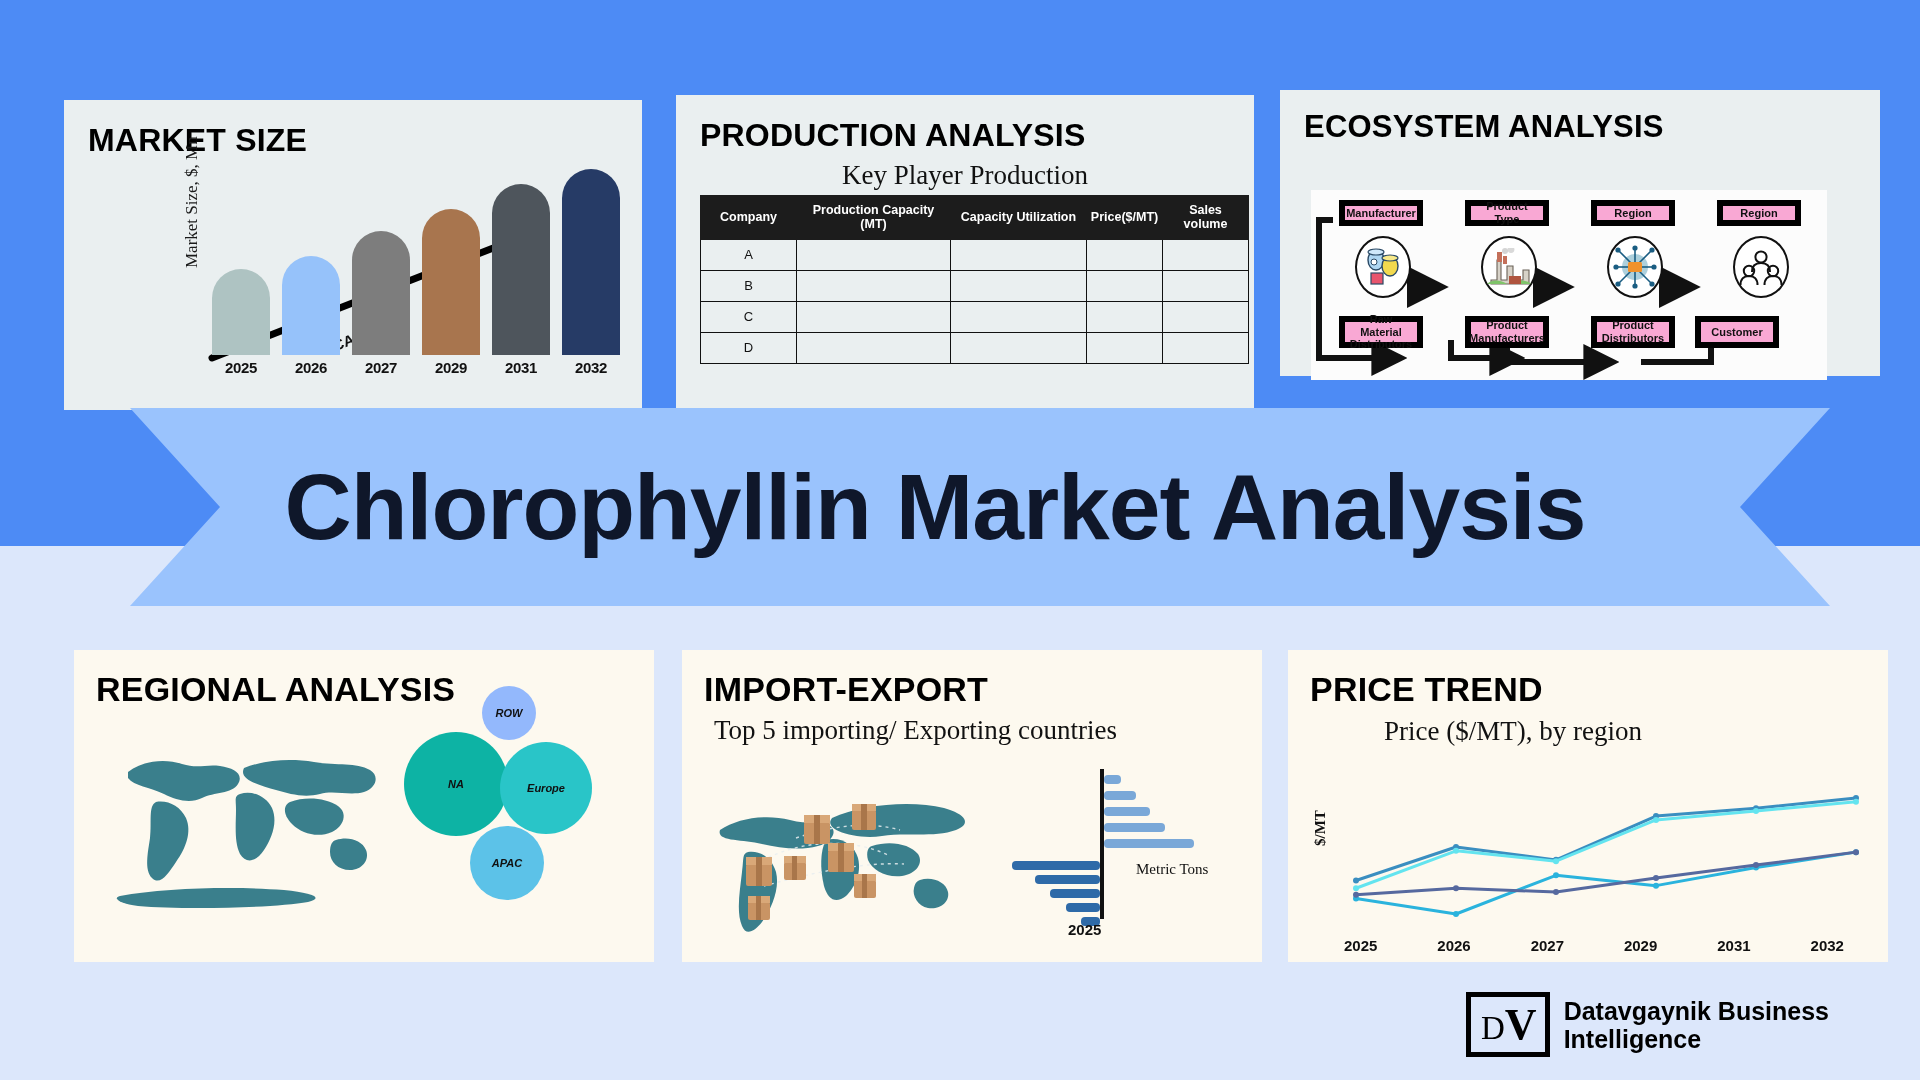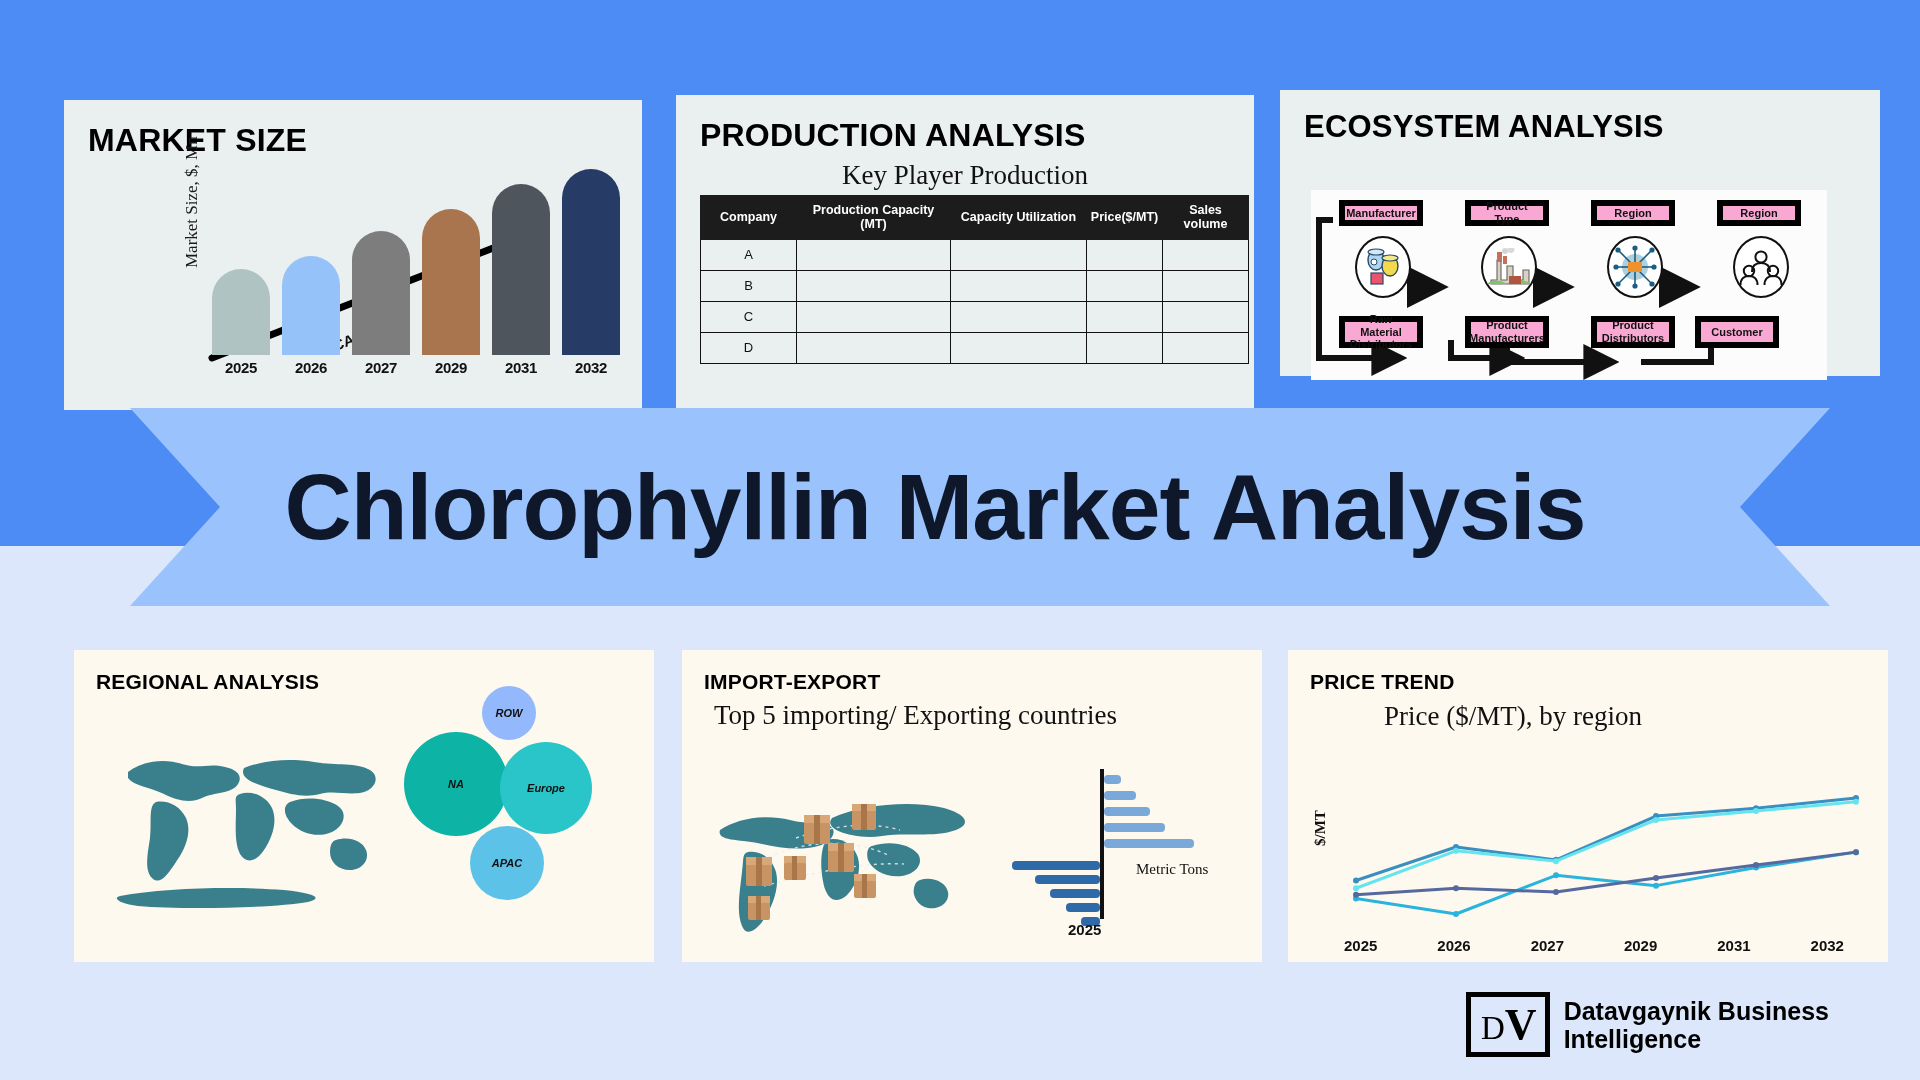--- a/index.html
+++ b/index.html
@@ -151,21 +151,21 @@
 
   
   .card-b {
     position: absolute;
     background: #fdf9ef;
   }
   #card-regional { left: 74px;  top: 650px; width: 580px; height: 312px; }
   #card-impexp   { left: 682px; top: 650px; width: 580px; height: 312px; }
   #card-price    { left: 1288px;top: 650px; width: 600px; height: 312px; }
 
-  .card-b .card-title { font-size: 21px; padding: 20px 0 0 22px; }
+  .card-b .card-title { font-size: 34px; padding: 20px 0 0 22px; }
   .card-b .card-sub {
     font-family: "Liberation Serif", serif;
     font-size: 27px; color: #111;
     text-align: left; padding-left: 32px; margin-top: 6px;
   }
 
   
   .bubble {
     position: absolute; border-radius: 50%;
     display: flex; align-items: center; justify-content: center;

